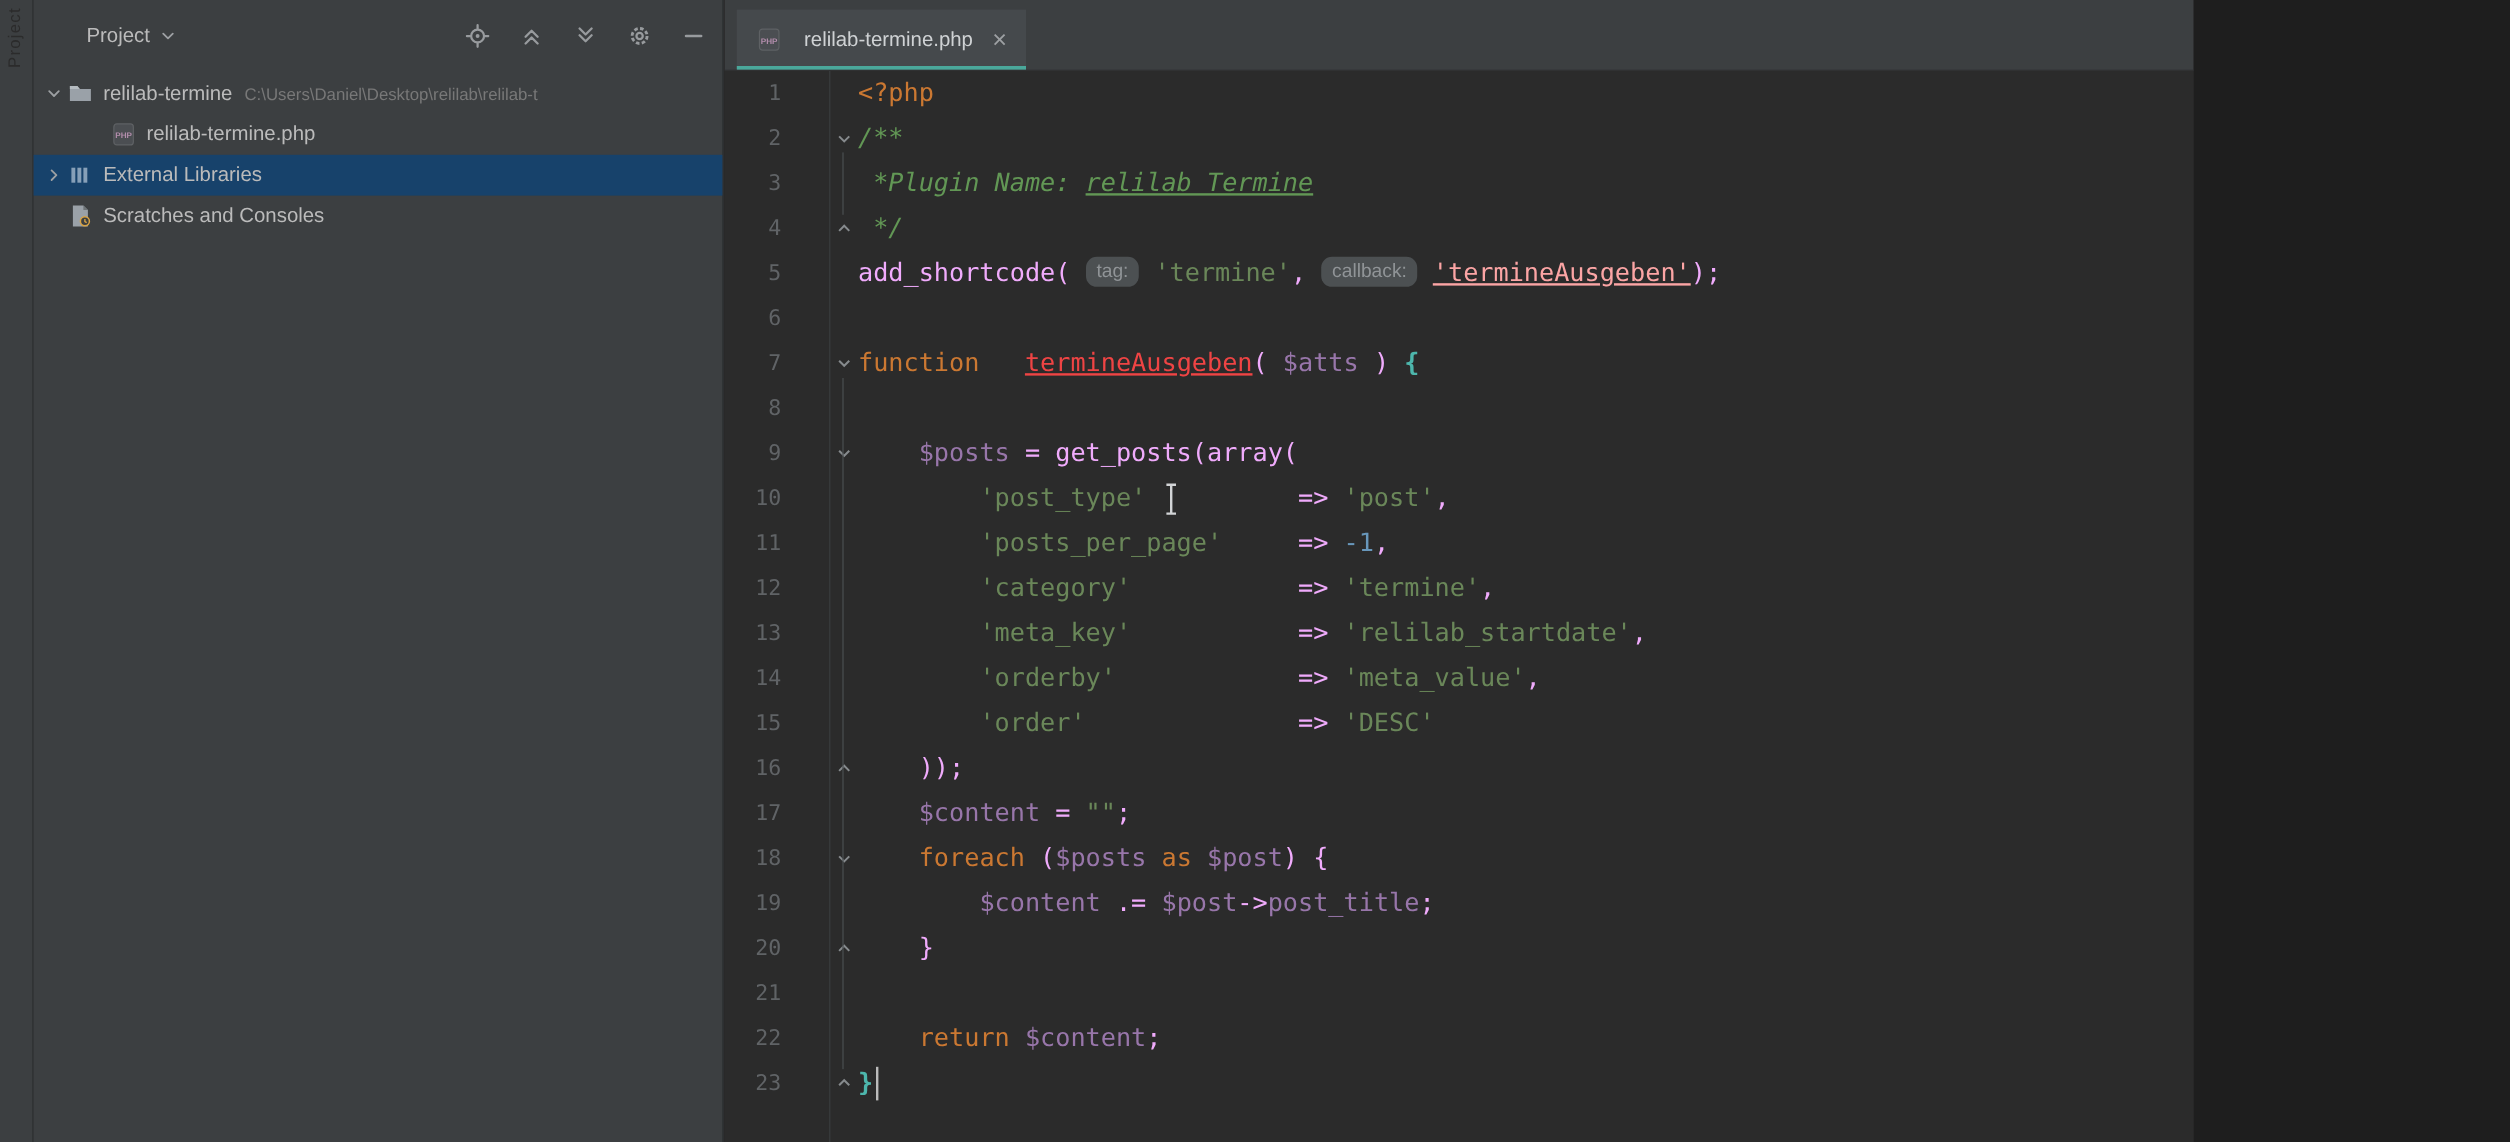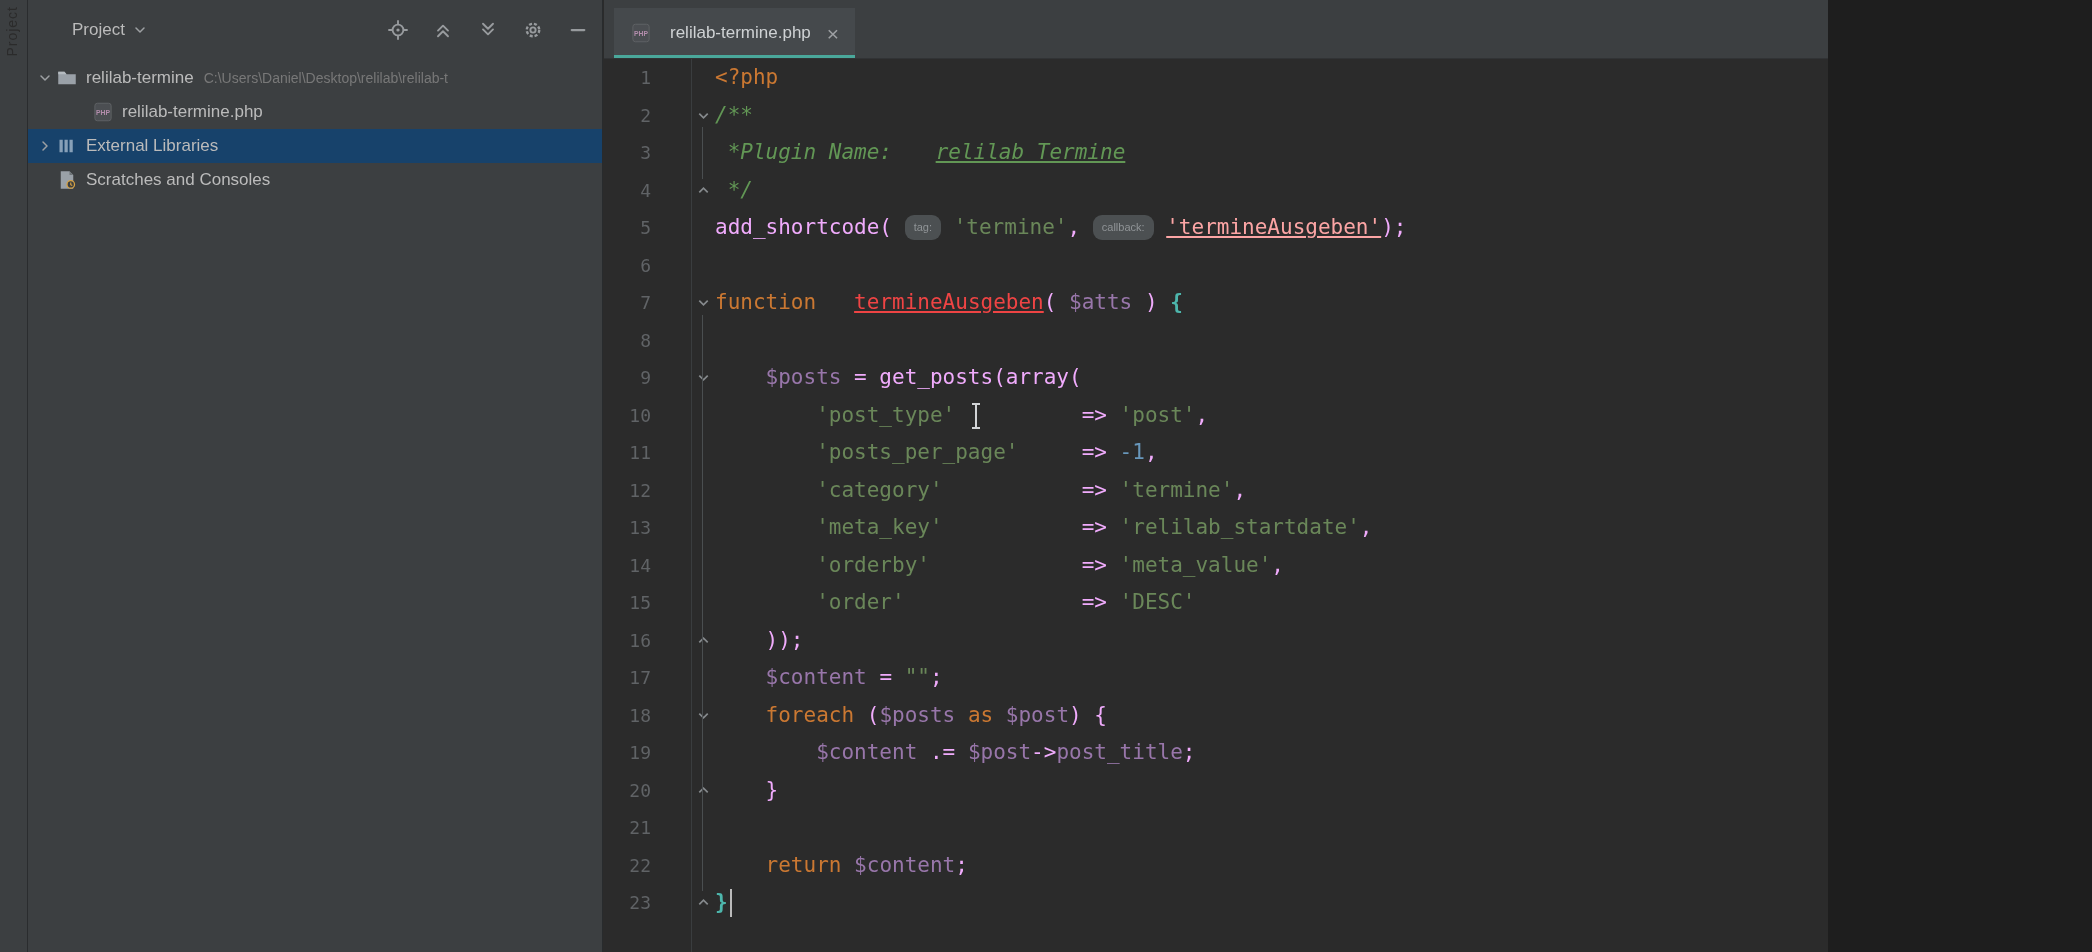--- a/index.html
+++ b/index.html
@@ -44,27 +44,27 @@
   .code-line{display:flex;height:37.5px;line-height:37.5px;}
   .ln{width:87px;box-sizing:border-box;padding-right:40px;text-align:right;color:#606366;font-size:18px;flex-shrink:0;cursor:pointer;}
   .fold{width:24px;flex-shrink:0;display:flex;align-items:center;justify-content:center;cursor:pointer;}
   .code-text{white-space:pre;font-size:21px;color:#a9b7c6;cursor:text;}
 
   .seg-d{color:#f0abfc;}
   .seg-k{color:#cb7832;}
   .seg-s{color:#6a8759;}
   .seg-su{color:#fca5a5;text-decoration:underline;}
   .seg-c{color:#629755;font-style:italic;}
-  .seg-cu{color:#629755;font-style:italic;text-decoration:underline;margin-left:31px;}
+  .seg-cu{color:#629755;font-style:italic;text-decoration:underline;}
   .seg-fn{color:#ef4444;text-decoration:underline;}
   .seg-v{color:#9876aa;}
   .seg-n2{color:#6897bb;}
   .seg-b{color:#4db6ac;font-weight:bold;}
   .hint{display:inline-block;background:#4c5052;color:#909497;border-radius:9px;padding:0 9px;
-        font-size:11px;font-family:"Liberation Sans",sans-serif;line-height:25px;vertical-align:3px;}
+        font-size:16px;font-family:"Liberation Sans",sans-serif;line-height:25px;vertical-align:3px;}
 
   .caret{position:absolute;left:126px;top:830px;width:2px;height:28px;background:#bbbbbb;}
   .ibeam{position:absolute;left:364px;top:343px;}
 </style>
 </head>
 <body>
 
 <div class="app">
 
   <div class="tool-stripe">

